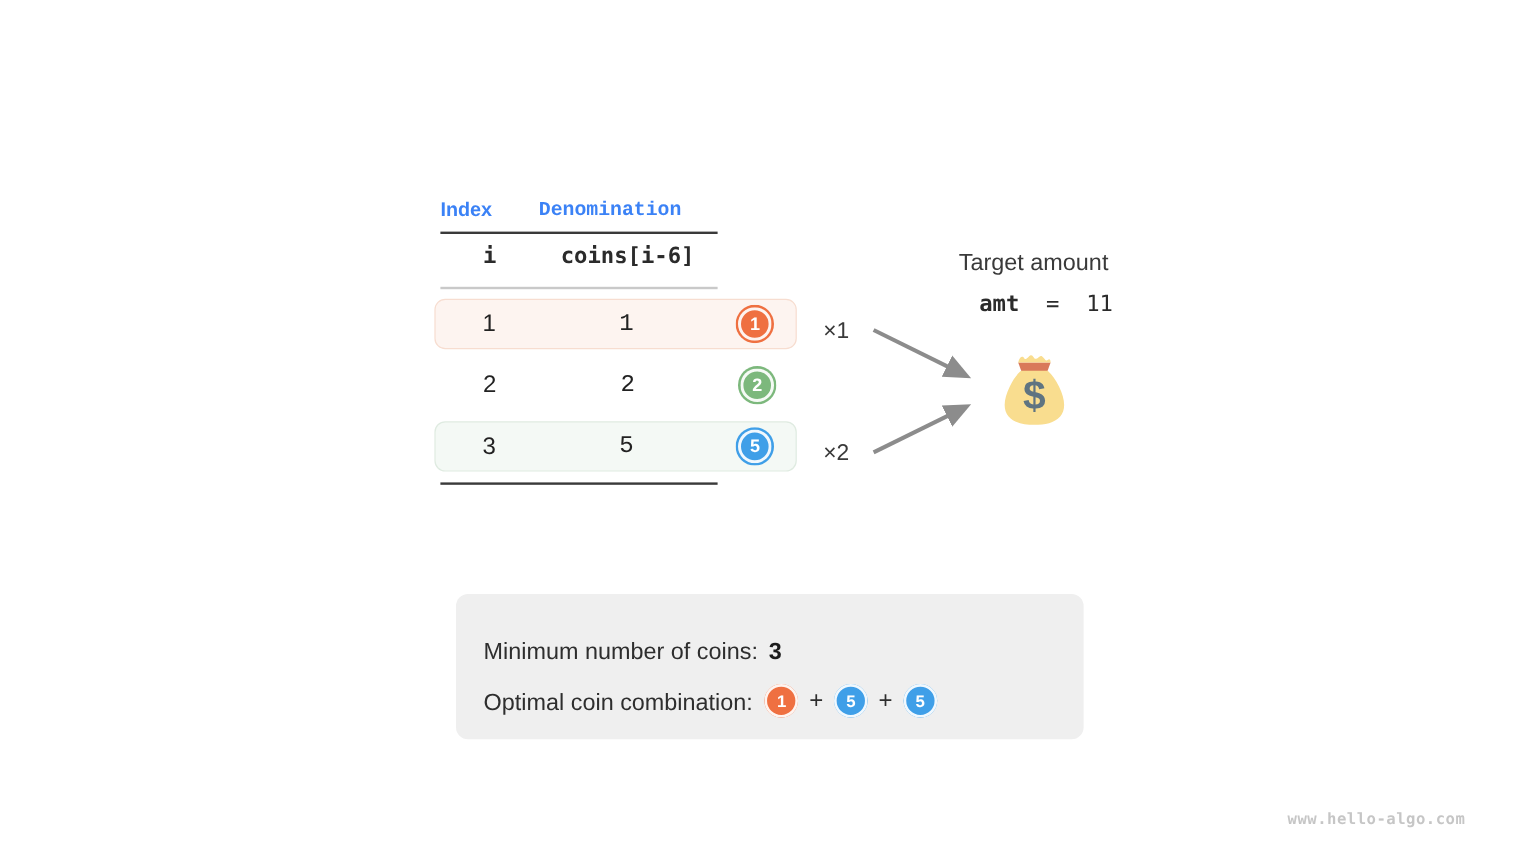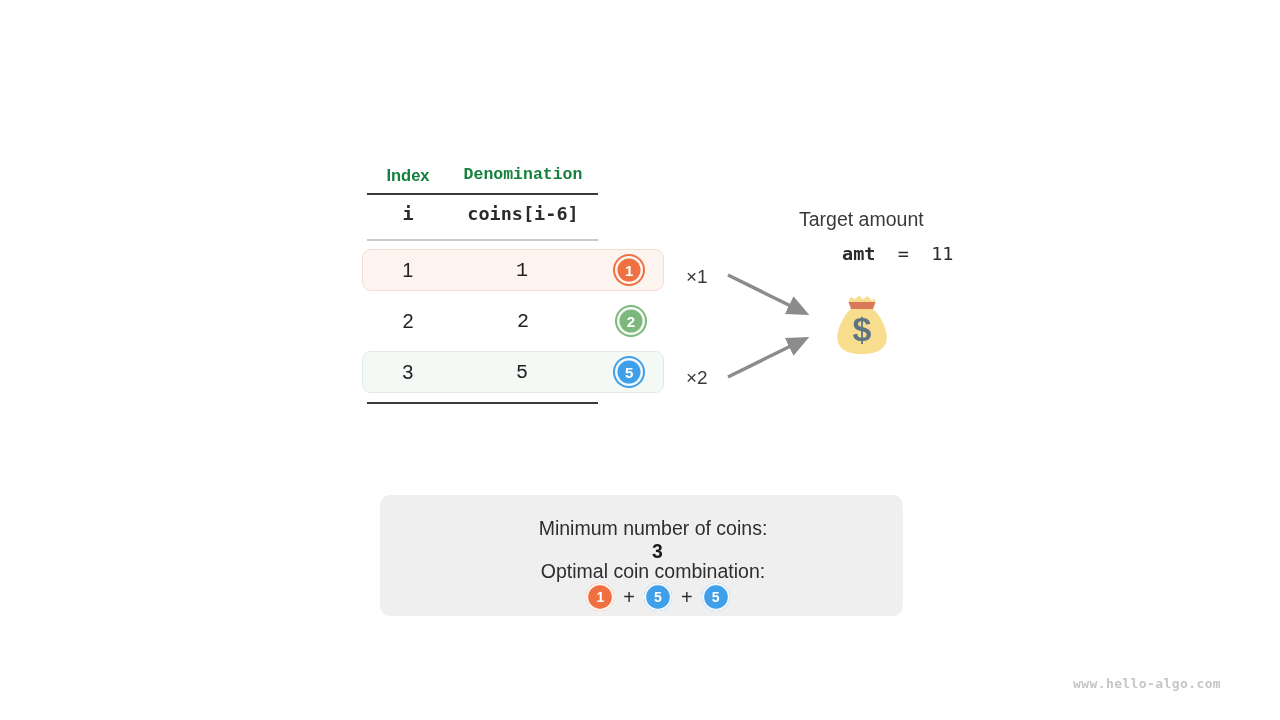--- a/index.html
+++ b/index.html
@@ -13,24 +13,24 @@
   #stage { position: relative; width: 1280px; height: 720px; }
 
   
   #coin-table { position: absolute; left: 363px; top: 155px; width: 310px; }
 
   .thead-row {
     display: flex; align-items: flex-end;
     height: 30px; padding-left: 4px;
   }
   .th {
-    color: #15803d;
+    color: #3b82f6;
     font-size: 16.5px;
     font-weight: bold;
-    text-align: center;
+    text-align: left;
     line-height: 20px;
   }
   .col-index { width: 82px; }
   .col-denom { width: 148px; font-family: Liberation Mono, monospace; }
   .col-coin  { width: 68px; }
 
   .rule-top {
     height: 2px; background: #3a3a3a;
     width: 231px; margin-left: 4px; margin-top: 8px;
   }
@@ -114,42 +114,42 @@
   }
 
   
   #target-label {
     position: absolute; left: 783px; top: 208px;
     font-size: 19.5px; color: #3a3a3a;
     white-space: nowrap;
     margin-left: 16px;
   }
   #target-expr {
-    position: absolute; left: 842px; top: 243px;
+    position: absolute; left: 816px; top: 243px;
     font-family: "DejaVu Sans Mono", monospace;
     font-size: 18.5px; color: #2b2b2b;
     white-space: nowrap;
   }
   #target-expr .b { font-weight: bold; }
 
   
   #money-bag { position: absolute; left: 826px; top: 288px; }
 
   
   #arrows { position: absolute; left: 720px; top: 265px; }
 
   
   #result-box {
     position: absolute; left: 380px; top: 495px;
     width: 523px; height: 121px;
     background: #efefef;
     border-radius: 10px;
     padding: 22px 0 0 23px;
   }
-  .res-line { display: flex; align-items: center; height: 38px; flex-direction: column; }
+  .res-line { display: flex; align-items: flex-end; height: 38px; }
   .res-label { font-size: 19.5px; color: #2e2e2e; }
   .res-value {
     font-size: 19.5px; color: #1c1c1c; font-weight: bold;
     margin-left: 9px;
   }
   .combo { display: flex; align-items: center; margin-left: 10px; }
   .plus { font-size: 20px; color: #2e2e2e; margin: 0 9px; font-weight: normal; }
 
   
   #watermark {

